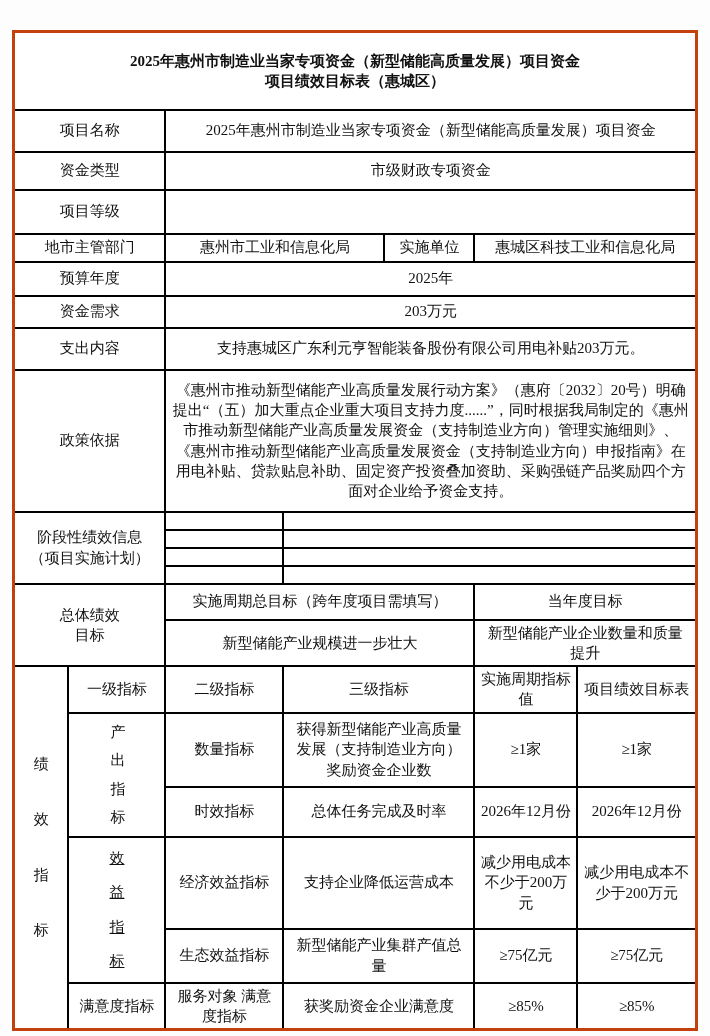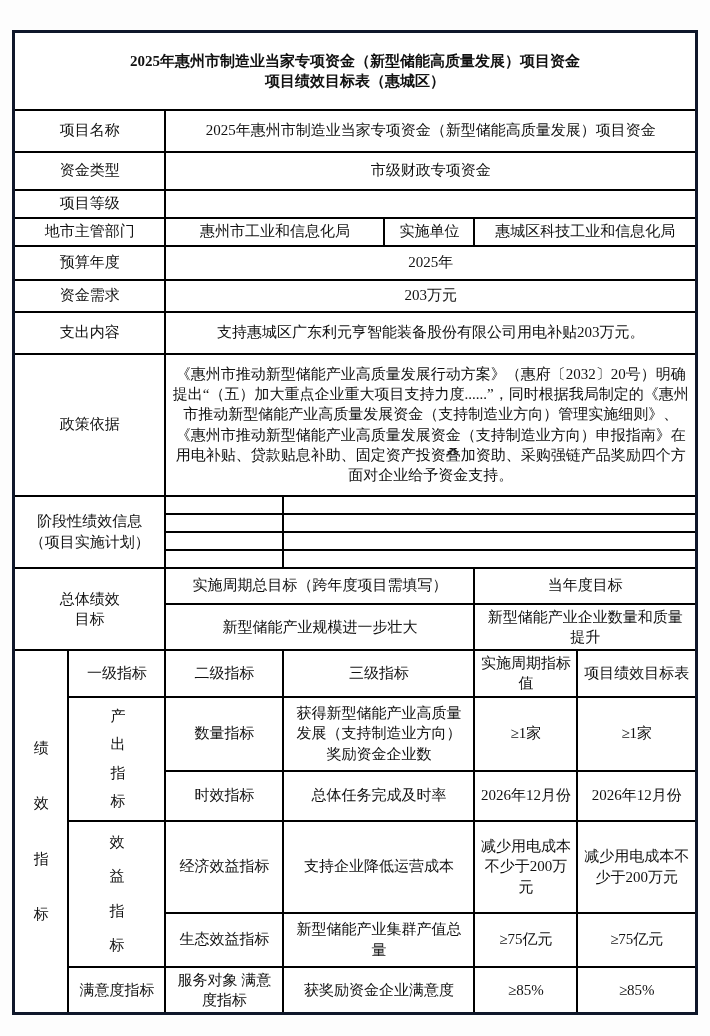--- a/index.html
+++ b/index.html
@@ -9,21 +9,21 @@
     background:#fdfdfd;
     overflow:hidden;
     font-family:"Liberation Serif","DejaVu Serif",serif;
     color:#111;
   }
   table.form {
     table-layout:fixed;
     border-collapse:collapse;
     width:683px;
     margin:30px auto 4px auto;
-    border:3px solid #0f172a;
+    border:3px solid #c2410c;
     background:#fff;
   }
   .form td {
     border:2px solid #000;
     font-size:15px;
     line-height:1.35;
     text-align:center;
     vertical-align:middle;
     padding:2px 5px;
     overflow:hidden;
@@ -43,21 +43,21 @@
     line-height:1.5;
   }
   .vtext {
     width:17px;
     margin:0 auto;
     word-break:break-all;
     text-align:center;
   }
   .v-main { line-height:3.7;font-family:Liberation Serif, serif; }
   .v-sub2a { line-height:1.9;text-align:right; }
-  .v-sub2b { line-height:2.3; }
+  .v-sub2b { line-height:2.3;text-decoration:underline; }
   .val-year { padding:2px 8px; }
 </style>
 </head>
 <body>
 
 <table class="form">
   <colgroup>
     <col style="width:55px">
       <col style="width:97px">
       <col style="width:118px">
@@ -76,21 +76,21 @@
   <tr style="height:42px">
     <td colspan="2">项目名称</td>
     <td colspan="5">2025年惠州市制造业当家专项资金（新型储能高质量发展）项目资金</td>
   </tr>
 
   <tr style="height:38px">
     <td colspan="2">资金类型</td>
     <td colspan="5">市级财政专项资金</td>
   </tr>
 
-  <tr style="height:28px">
+  <tr style="height:44px">
     <td colspan="2">项目等级</td>
     <td colspan="5"></td>
   </tr>
 
   <tr style="height:28px">
     <td colspan="2">地市主管部门</td>
     <td colspan="2">惠州市工业和信息化局</td>
     <td>实施单位</td>
     <td colspan="2">惠城区科技工业和信息化局</td>
   </tr>

